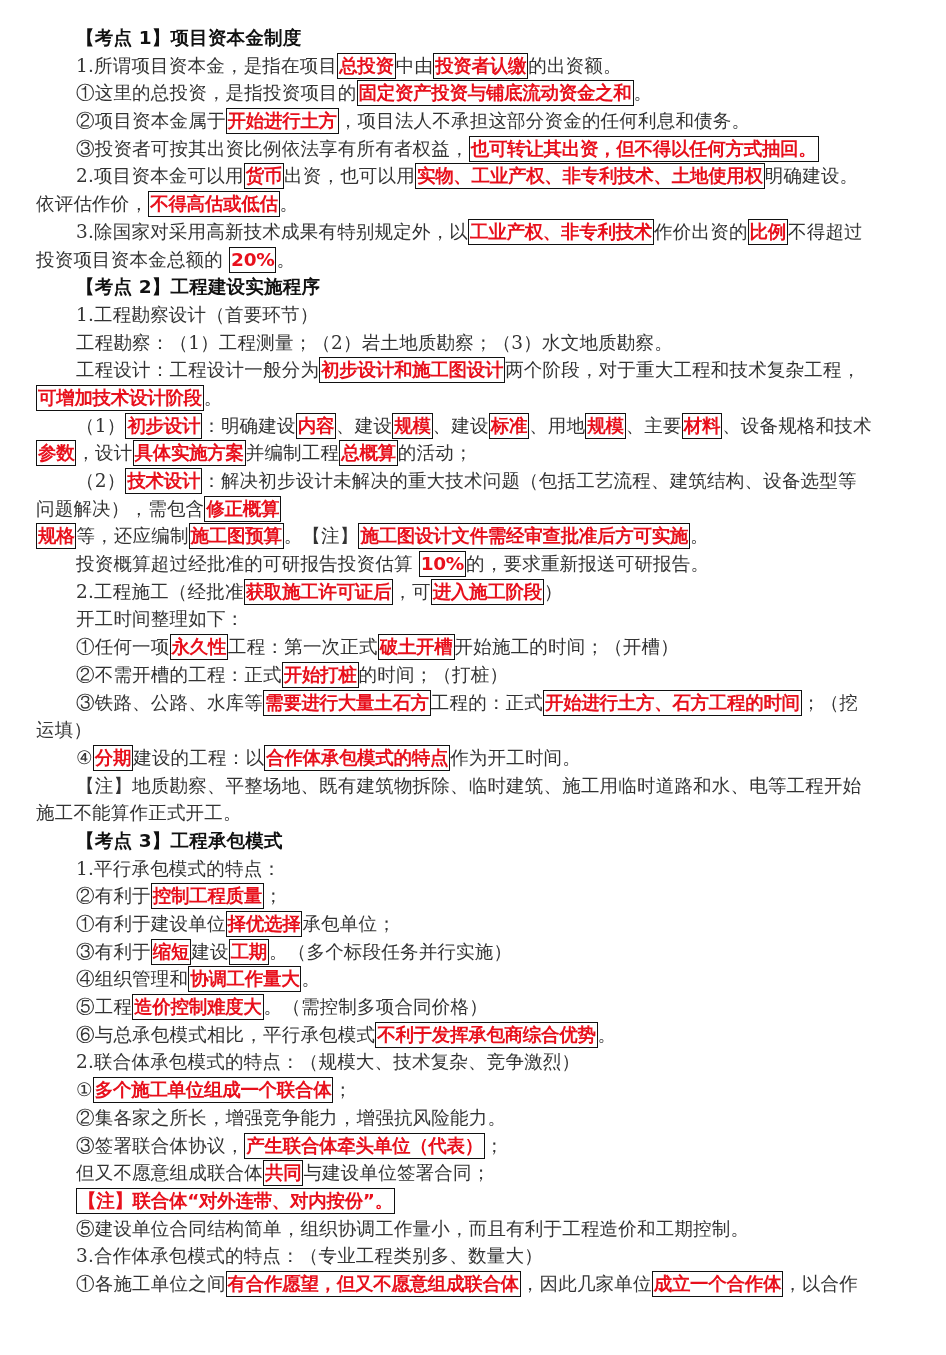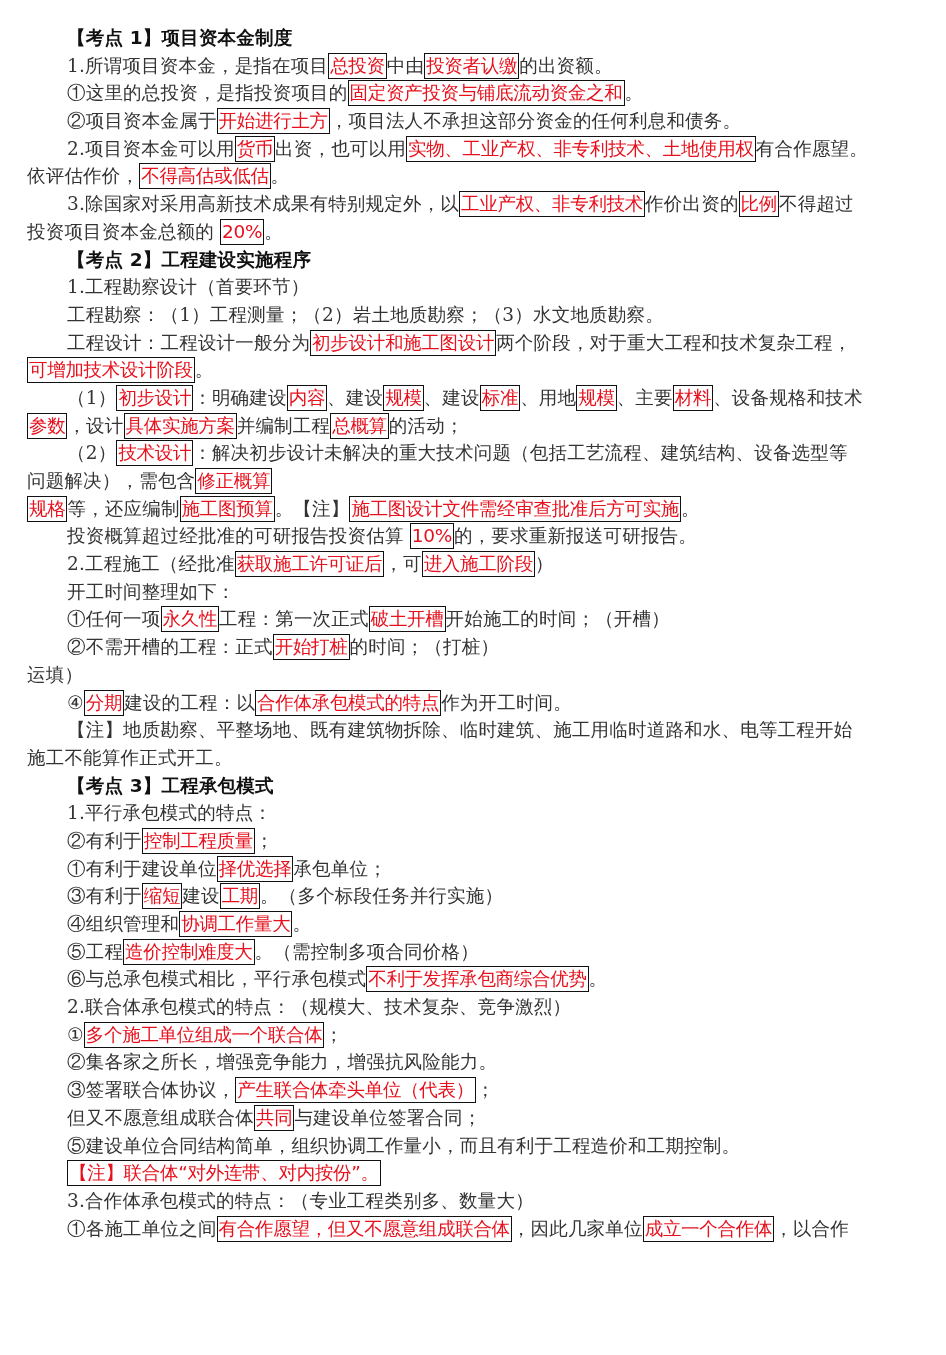--- a/index.html
+++ b/index.html
@@ -1,67 +1,69 @@
 <!DOCTYPE html>
 <html><head>
 <meta charset="utf-8">
 <style>
   html, body { margin: 0; padding: 0; background: #ffffff; }
   body { width: 946px; height: 1355px; overflow: hidden; position: relative;
          font-family: "DejaVu Serif", "Liberation Serif", serif; color: #333333; }
-  #doc { position: absolute; left: 27px; top: 24px; width: 892px; }
+  #doc { position: absolute; left: 36px; top: 24px; width: 892px; }
   .line { height: 27.7px; line-height: 27.7px; font-size: 18.5px; white-space: nowrap; letter-spacing: 0.2px; }
   .line.ind { padding-left: 40px; }
   .heading { font-family: "DejaVu Sans", "Liberation Sans", sans-serif; font-weight: bold; color: #111; font-size: 18.5px; }
-  .hl { color: #e8101c; font-weight: normal; font-family: "DejaVu Sans", "Liberation Sans", sans-serif;
+  .hl { color: #e8101c; font-weight: bold; font-family: "DejaVu Sans", "Liberation Sans", sans-serif;
         border: 1.5px solid #111; padding: 0 1px; background: #fff; display: inline-block; line-height: 24px;
         letter-spacing: -0.3px; }
   .seg { }
 </style>
 </head>
 <body>
 
 <div id="doc">
     <div class="line ind heading"><span class="seg">【考点 1】项目资本金制度</span></div>
     <div class="line ind"><span class="seg">1.所谓项目资本金，是指在项目</span><span class="hl">总投资</span><span class="seg">中由</span><span class="hl">投资者认缴</span><span class="seg">的出资额。</span></div>
     <div class="line ind"><span class="seg">①这里的总投资，是指投资项目的</span><span class="hl">固定资产投资与铺底流动资金之和</span><span class="seg">。</span></div>
     <div class="line ind"><span class="seg">②项目资本金属于</span><span class="hl">开始进行土方</span><span class="seg">，项目法人不承担这部分资金的任何利息和债务。</span></div>
-    <div class="line ind"><span class="seg">2.项目资本金可以用</span><span class="hl">货币</span><span class="seg">出资，也可以用</span><span class="hl">实物、工业产权、非专利技术、土地使用权</span><span class="seg">有合作愿望。</span></div>
+    <div class="line ind"><span class="seg">③投资者可按其出资比例依法享有所有者权益，</span><span class="hl">也可转让其出资，但不得以任何方式抽回。</span></div>
+    <div class="line ind"><span class="seg">2.项目资本金可以用</span><span class="hl">货币</span><span class="seg">出资，也可以用</span><span class="hl">实物、工业产权、非专利技术、土地使用权</span><span class="seg">明确建设。</span></div>
     <div class="line"><span class="seg">依评估作价，</span><span class="hl">不得高估或低估</span><span class="seg">。</span></div>
     <div class="line ind"><span class="seg">3.除国家对采用高新技术成果有特别规定外，以</span><span class="hl">工业产权、非专利技术</span><span class="seg">作价出资的</span><span class="hl">比例</span><span class="seg">不得超过</span></div>
     <div class="line"><span class="seg">投资项目资本金总额的 </span><span class="hl">20%</span><span class="seg">。</span></div>
     <div class="line ind heading"><span class="seg">【考点 2】工程建设实施程序</span></div>
     <div class="line ind"><span class="seg">1.工程勘察设计（首要环节）</span></div>
     <div class="line ind"><span class="seg">工程勘察：（1）工程测量；（2）岩土地质勘察；（3）水文地质勘察。</span></div>
     <div class="line ind"><span class="seg">工程设计：工程设计一般分为</span><span class="hl">初步设计和施工图设计</span><span class="seg">两个阶段，对于重大工程和技术复杂工程，</span></div>
     <div class="line"><span class="hl">可增加技术设计阶段</span><span class="seg">。</span></div>
     <div class="line ind"><span class="seg">（1）</span><span class="hl">初步设计</span><span class="seg">：明确建设</span><span class="hl">内容</span><span class="seg">、建设</span><span class="hl">规模</span><span class="seg">、建设</span><span class="hl">标准</span><span class="seg">、用地</span><span class="hl">规模</span><span class="seg">、主要</span><span class="hl">材料</span><span class="seg">、设备规格和技术</span></div>
     <div class="line"><span class="hl">参数</span><span class="seg">，设计</span><span class="hl">具体实施方案</span><span class="seg">并编制工程</span><span class="hl">总概算</span><span class="seg">的活动；</span></div>
     <div class="line ind"><span class="seg">（2）</span><span class="hl">技术设计</span><span class="seg">：解决初步设计未解决的重大技术问题（包括工艺流程、建筑结构、设备选型等</span></div>
     <div class="line"><span class="seg">问题解决），需包含</span><span class="hl">修正概算</span></div>
     <div class="line"><span class="hl">规格</span><span class="seg">等，还应编制</span><span class="hl">施工图预算</span><span class="seg">。【注】</span><span class="hl">施工图设计文件需经审查批准后方可实施</span><span class="seg">。</span></div>
     <div class="line ind"><span class="seg">投资概算超过经批准的可研报告投资估算 </span><span class="hl">10%</span><span class="seg">的，要求重新报送可研报告。</span></div>
     <div class="line ind"><span class="seg">2.工程施工（经批准</span><span class="hl">获取施工许可证后</span><span class="seg">，可</span><span class="hl">进入施工阶段</span><span class="seg">）</span></div>
     <div class="line ind"><span class="seg">开工时间整理如下：</span></div>
     <div class="line ind"><span class="seg">①任何一项</span><span class="hl">永久性</span><span class="seg">工程：第一次正式</span><span class="hl">破土开槽</span><span class="seg">开始施工的时间；（开槽）</span></div>
     <div class="line ind"><span class="seg">②不需开槽的工程：正式</span><span class="hl">开始打桩</span><span class="seg">的时间；（打桩）</span></div>
+    <div class="line ind"><span class="seg">③铁路、公路、水库等</span><span class="hl">需要进行大量土石方</span><span class="seg">工程的：正式</span><span class="hl">开始进行土方、石方工程的时间</span><span class="seg">；（挖</span></div>
     <div class="line"><span class="seg">运填）</span></div>
     <div class="line ind"><span class="seg">④</span><span class="hl">分期</span><span class="seg">建设的工程：以</span><span class="hl">合作体承包模式的特点</span><span class="seg">作为开工时间。</span></div>
     <div class="line ind"><span class="seg">【注】地质勘察、平整场地、既有建筑物拆除、临时建筑、施工用临时道路和水、电等工程开始</span></div>
     <div class="line"><span class="seg">施工不能算作正式开工。</span></div>
     <div class="line ind heading"><span class="seg">【考点 3】工程承包模式</span></div>
     <div class="line ind"><span class="seg">1.平行承包模式的特点：</span></div>
     <div class="line ind"><span class="seg">②有利于</span><span class="hl">控制工程质量</span><span class="seg">；</span></div>
     <div class="line ind"><span class="seg">①有利于建设单位</span><span class="hl">择优选择</span><span class="seg">承包单位；</span></div>
     <div class="line ind"><span class="seg">③有利于</span><span class="hl">缩短</span><span class="seg">建设</span><span class="hl">工期</span><span class="seg">。（多个标段任务并行实施）</span></div>
     <div class="line ind"><span class="seg">④组织管理和</span><span class="hl">协调工作量大</span><span class="seg">。</span></div>
     <div class="line ind"><span class="seg">⑤工程</span><span class="hl">造价控制难度大</span><span class="seg">。（需控制多项合同价格）</span></div>
     <div class="line ind"><span class="seg">⑥与总承包模式相比，平行承包模式</span><span class="hl">不利于发挥承包商综合优势</span><span class="seg">。</span></div>
     <div class="line ind"><span class="seg">2.联合体承包模式的特点：（规模大、技术复杂、竞争激烈）</span></div>
     <div class="line ind"><span class="seg">①</span><span class="hl">多个施工单位组成一个联合体</span><span class="seg">；</span></div>
     <div class="line ind"><span class="seg">②集各家之所长，增强竞争能力，增强抗风险能力。</span></div>
     <div class="line ind"><span class="seg">③签署联合体协议，</span><span class="hl">产生联合体牵头单位（代表）</span><span class="seg">；</span></div>
     <div class="line ind"><span class="seg">但又不愿意组成联合体</span><span class="hl">共同</span><span class="seg">与建设单位签署合同；</span></div>
+    <div class="line ind"><span class="hl">【注】联合体“对外连带、对内按份”。</span></div>
     <div class="line ind"><span class="seg">⑤建设单位合同结构简单，组织协调工作量小，而且有利于工程造价和工期控制。</span></div>
-    <div class="line ind"><span class="hl">【注】联合体“对外连带、对内按份”。</span></div>
     <div class="line ind"><span class="seg">3.合作体承包模式的特点：（专业工程类别多、数量大）</span></div>
     <div class="line ind"><span class="seg">①各施工单位之间</span><span class="hl">有合作愿望，但又不愿意组成联合体</span><span class="seg">，因此几家单位</span><span class="hl">成立一个合作体</span><span class="seg">，以合作</span></div>
   </div>
 
 </body></html>

